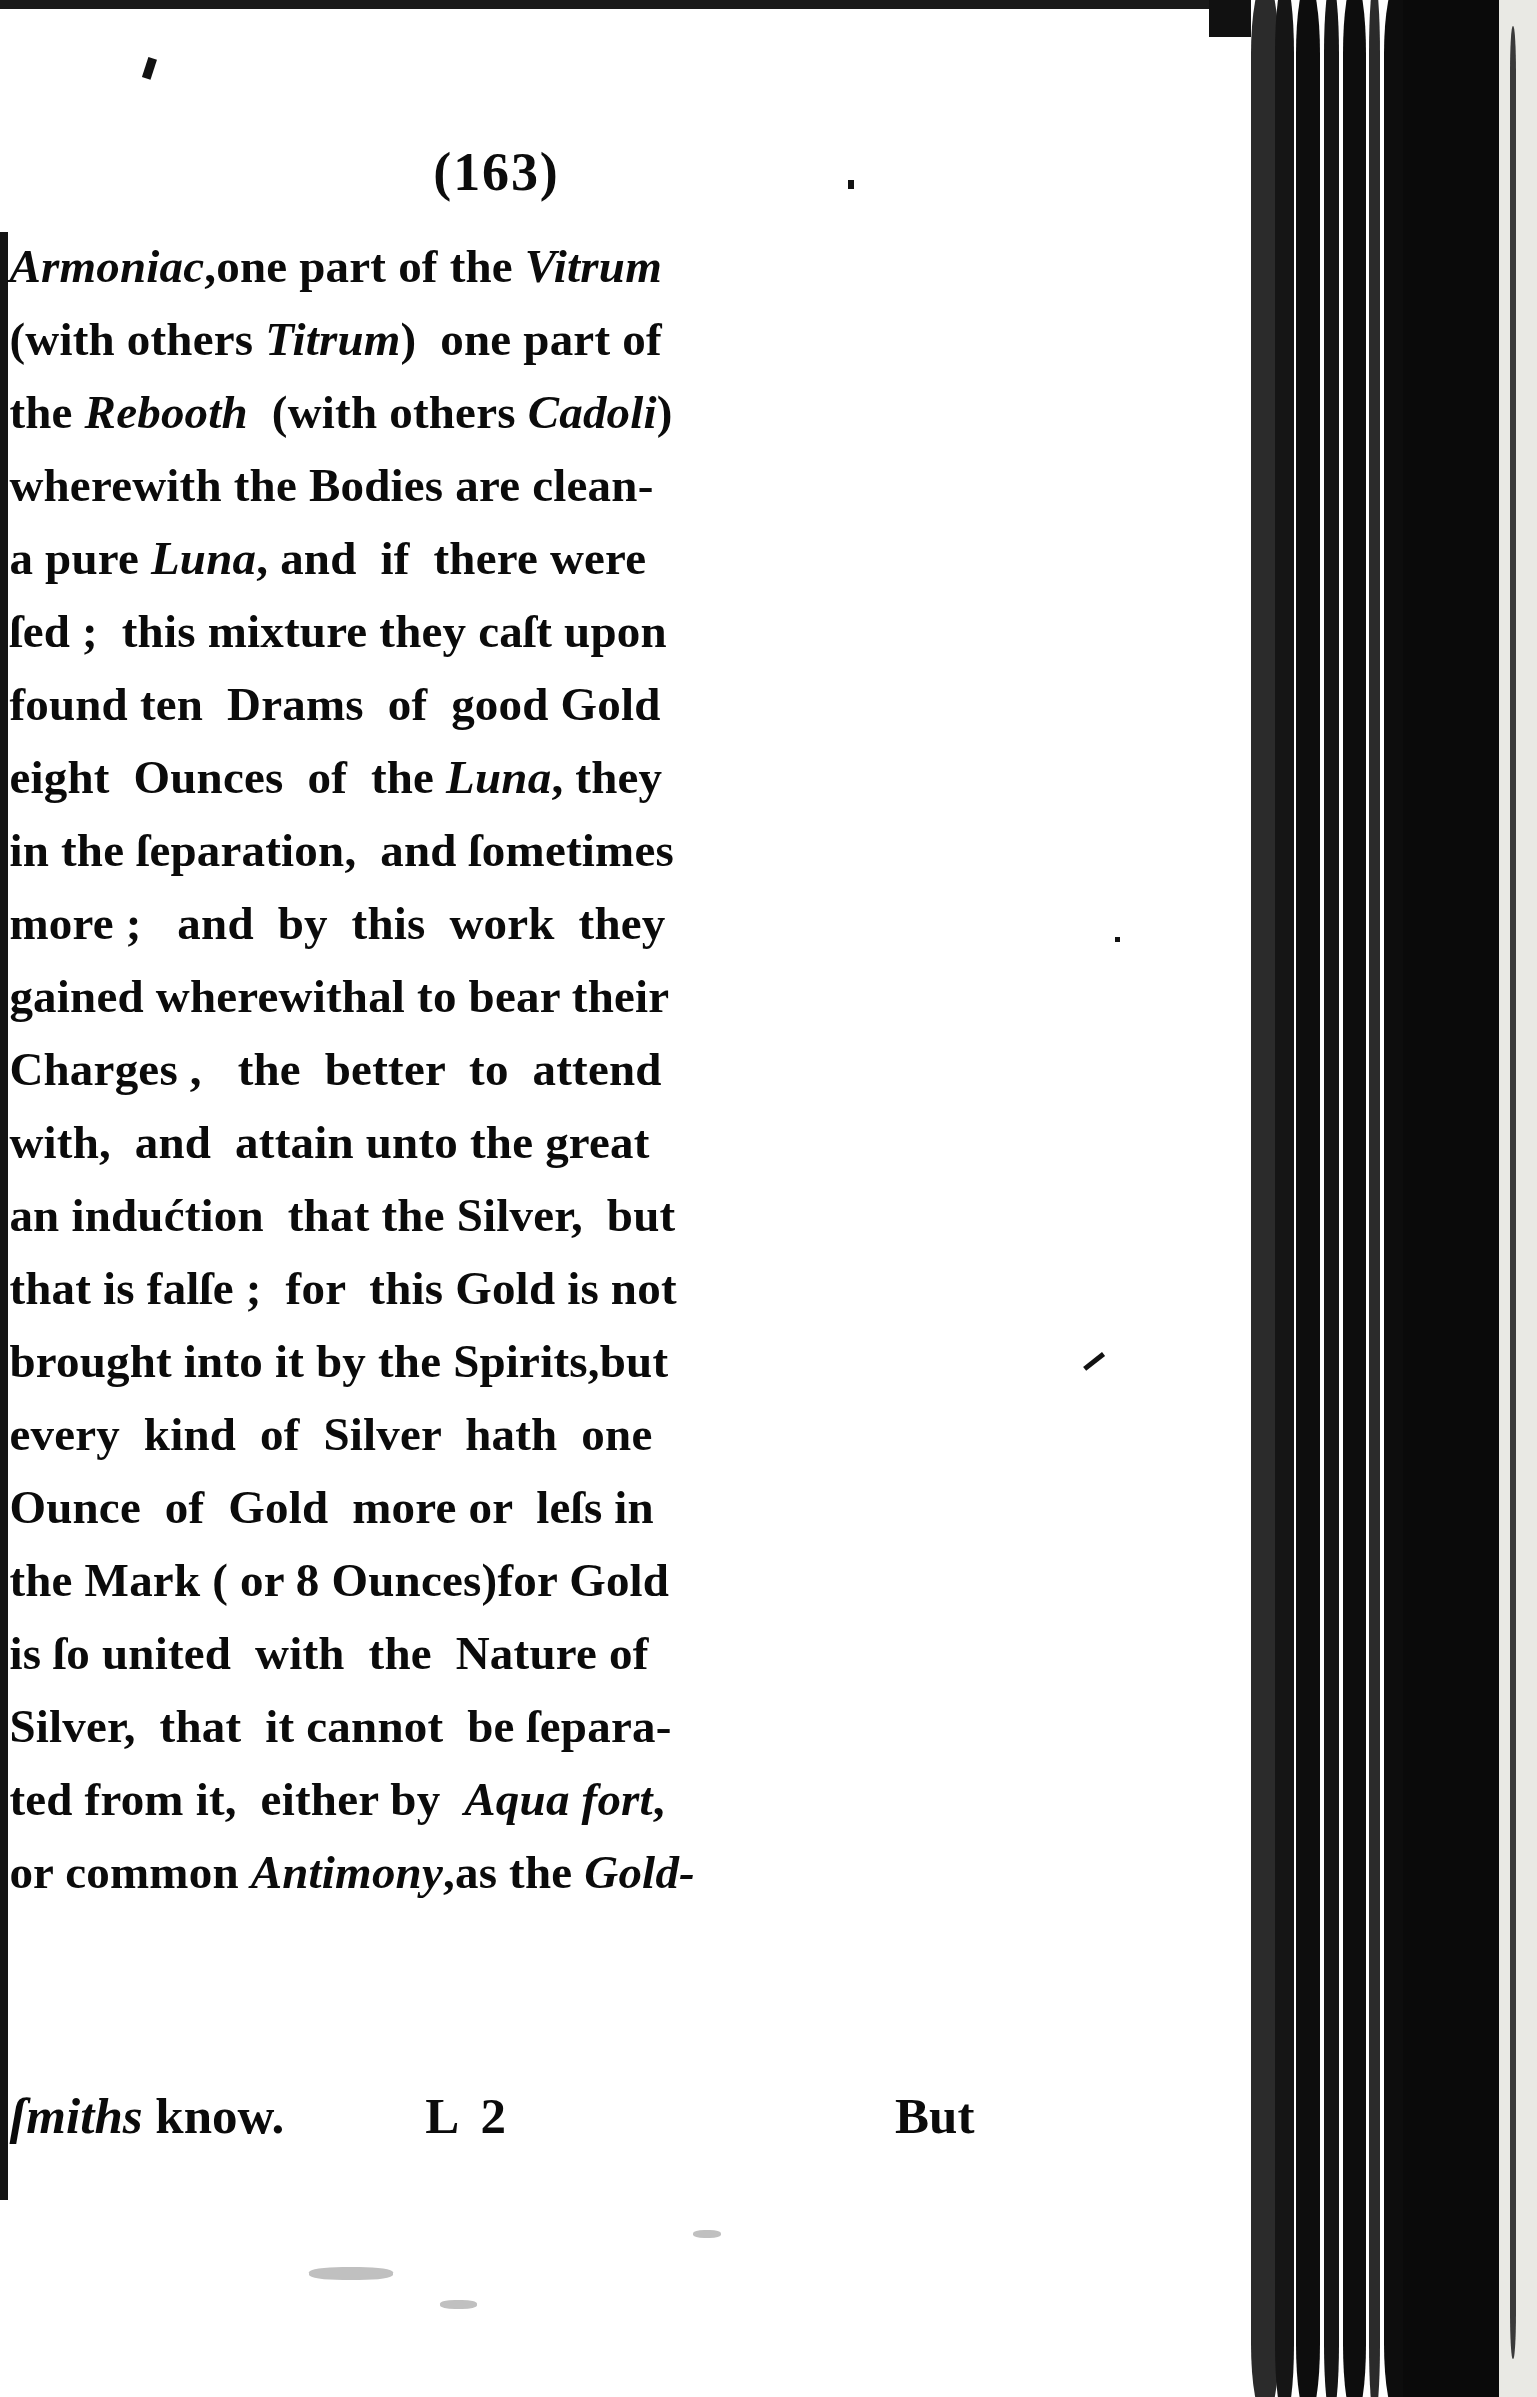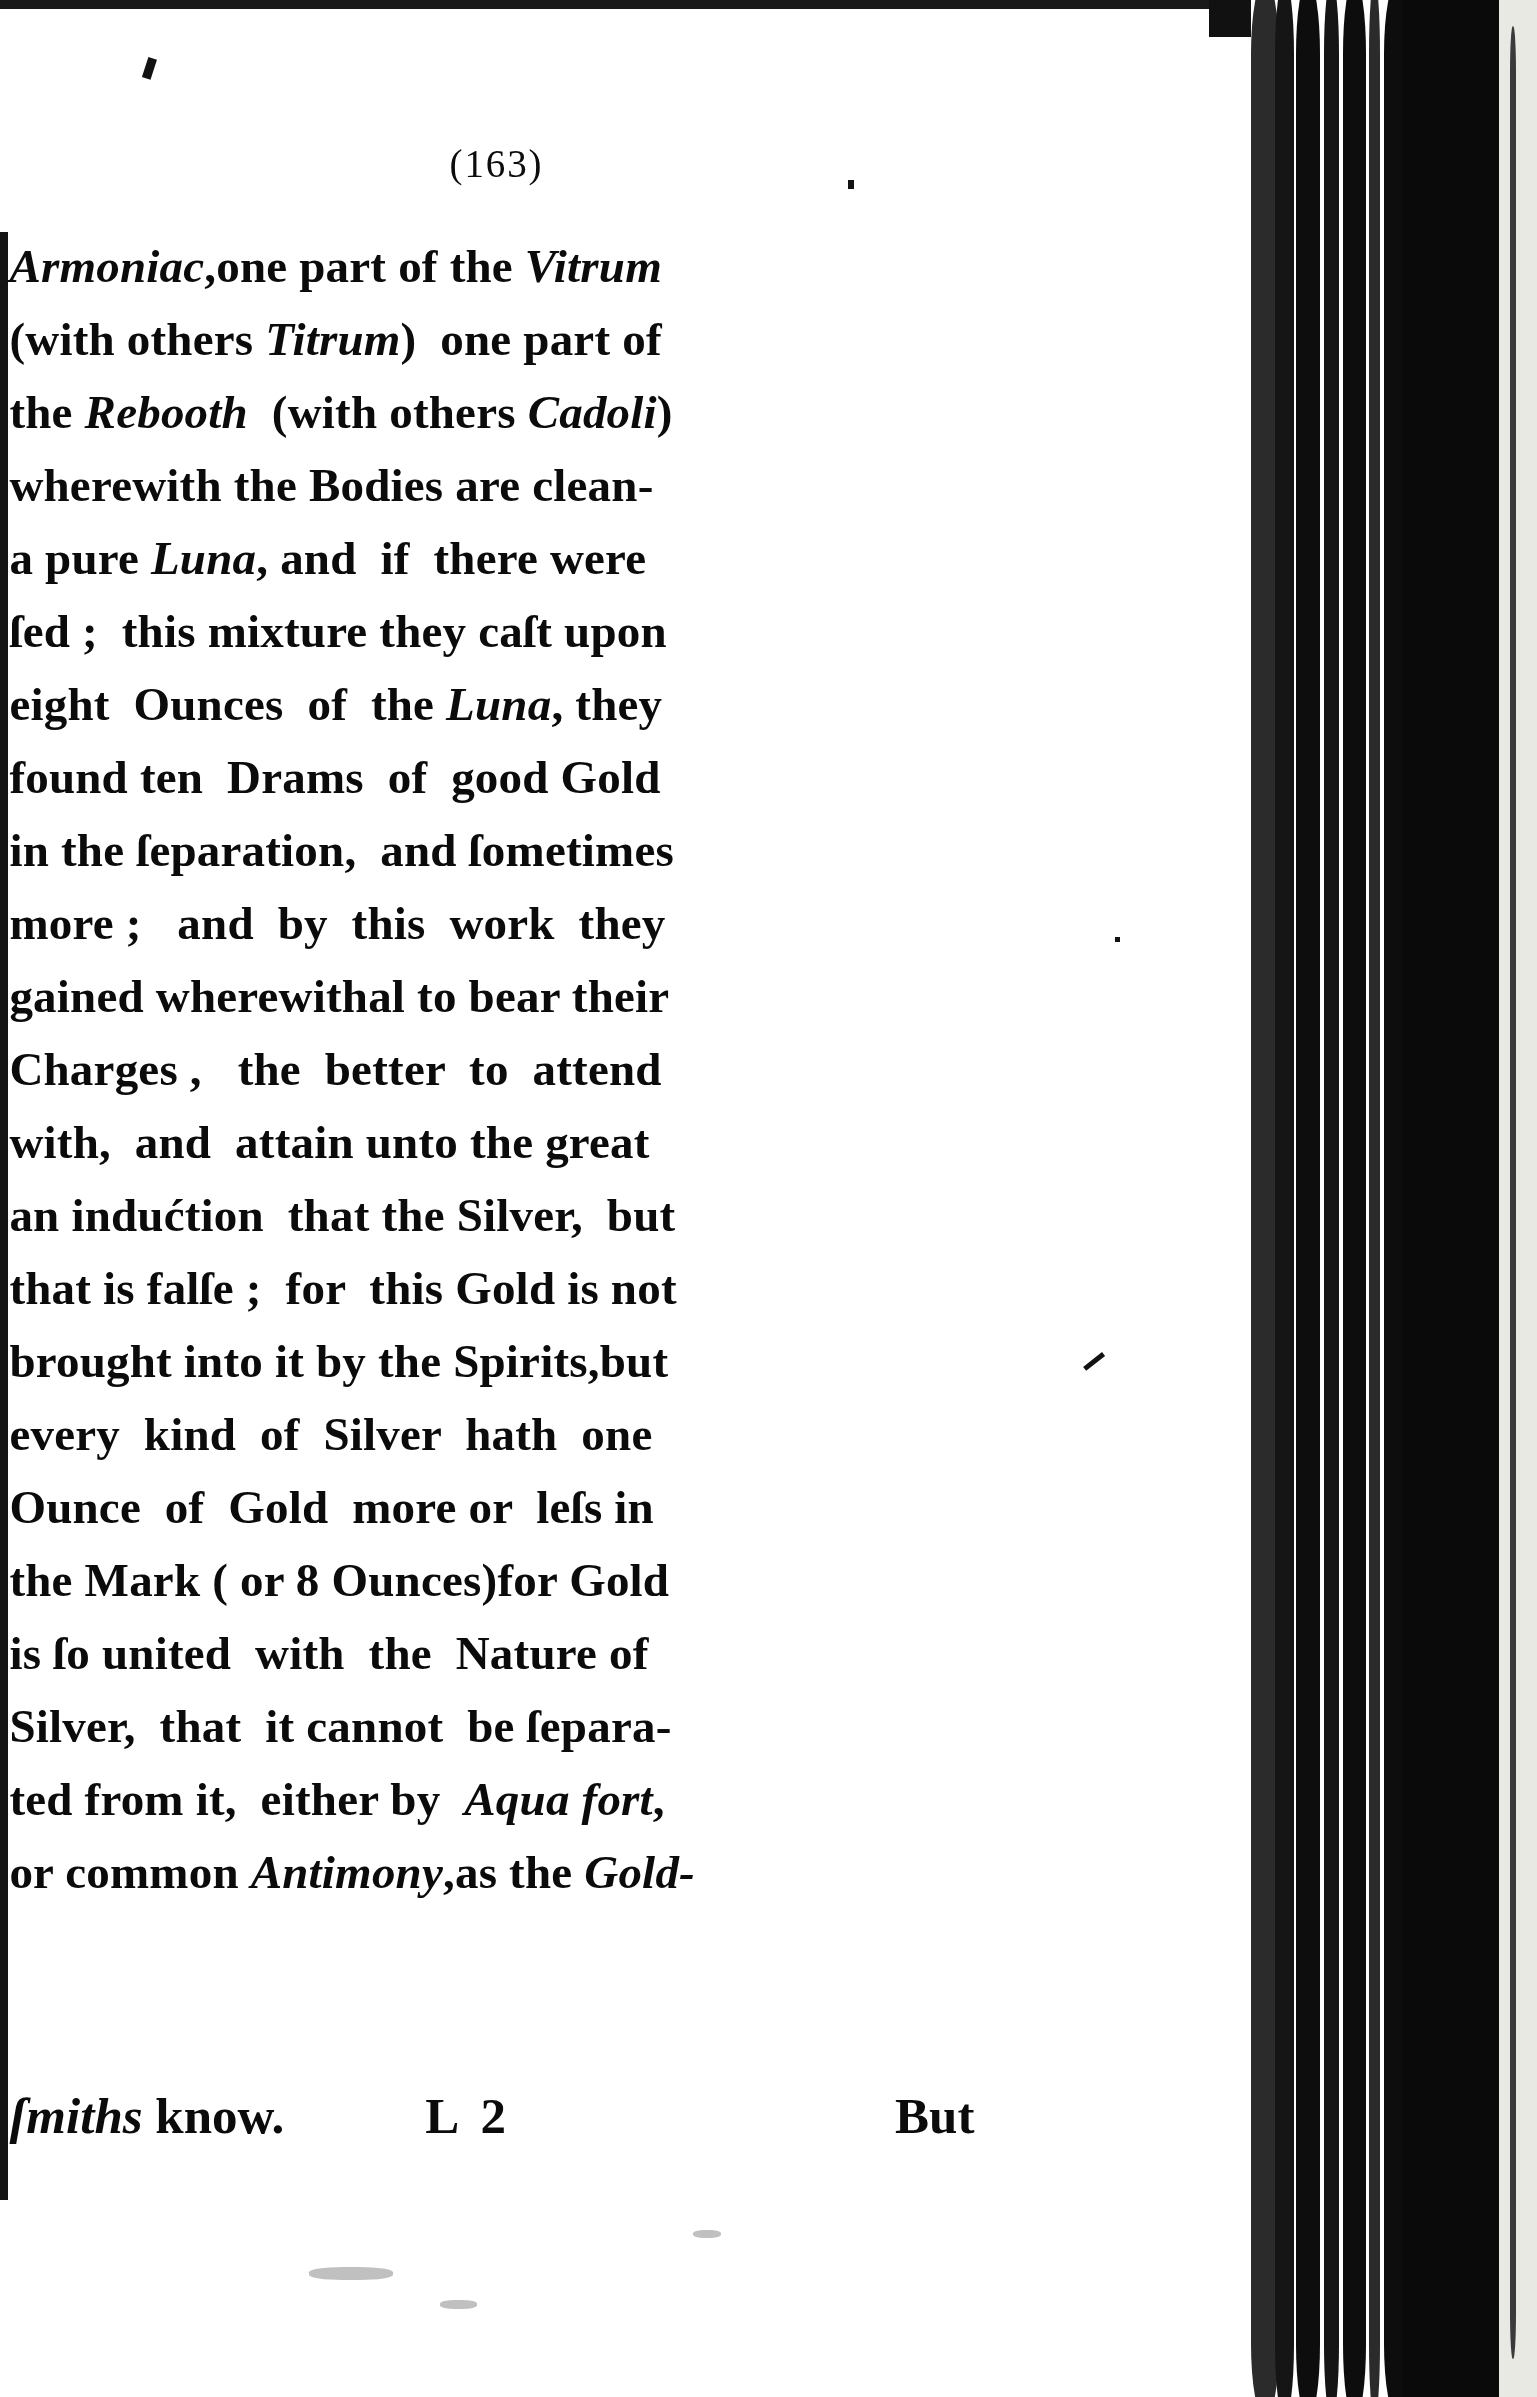--- a/index.html
+++ b/index.html
@@ -106,22 +106,22 @@
     background: #121212;
   }
 
   
   .page-number {
     position: absolute;
     left: 0;
     top: 141px;
     width: 993px;
     text-align: center;
-    font-size: 39px;
-    font-weight: 400;
+    font-size: 54px;
+    font-weight: 700;
     letter-spacing: 1.9px;
     color: #0c0c0c;
     font-family: "Liberation Serif", serif;
   }
 
   .body-text {
     position: absolute;
     left: 9.4px;
     top: 230px;
     width: 974px;
@@ -187,22 +187,22 @@
 
   <div class="page-number">(163)</div>
 
   <div class="body-text" id="body-text">
       <span class="line"><i>Armoniac</i><span>,one part of the </span><i>Vitrum</i></span>
       <span class="line"><span>(with others </span><i>Titrum</i><span>)  one part of</span></span>
       <span class="line"><span>the </span><i>Rebooth</i><span>  (with others </span><i>Cadoli</i><span>)</span></span>
       <span class="line"><span>wherewith the Bodies are clean-</span></span>
       <span class="line"><span>a pure </span><i>Luna</i><span>, and  if  there were</span></span>
       <span class="line"><span>ſed ;  this mixture they caſt upon</span></span>
+      <span class="line"><span>found ten  Drams  of  good Gold</span></span>
       <span class="line"><span>eight  Ounces  of  the </span><i>Luna</i><span>, they</span></span>
-      <span class="line"><span>found ten  Drams  of  good Gold</span></span>
       <span class="line"><span>in the ſeparation,  and ſometimes</span></span>
       <span class="line"><span>more ;   and  by  this  work  they</span></span>
       <span class="line"><span>gained wherewithal to bear their</span></span>
       <span class="line"><span>Charges ,   the  better  to  attend</span></span>
       <span class="line"><span>with,  and  attain unto the great</span></span>
       <span class="line"><span>an indućtion  that the Silver,  but</span></span>
       <span class="line"><span>that is falſe ;  for  this Gold is not</span></span>
       <span class="line"><span>brought into it by the Spirits,but</span></span>
       <span class="line"><span>every  kind  of  Silver  hath  one</span></span>
       <span class="line"><span>Ounce  of  Gold  more or  leſs in</span></span>

